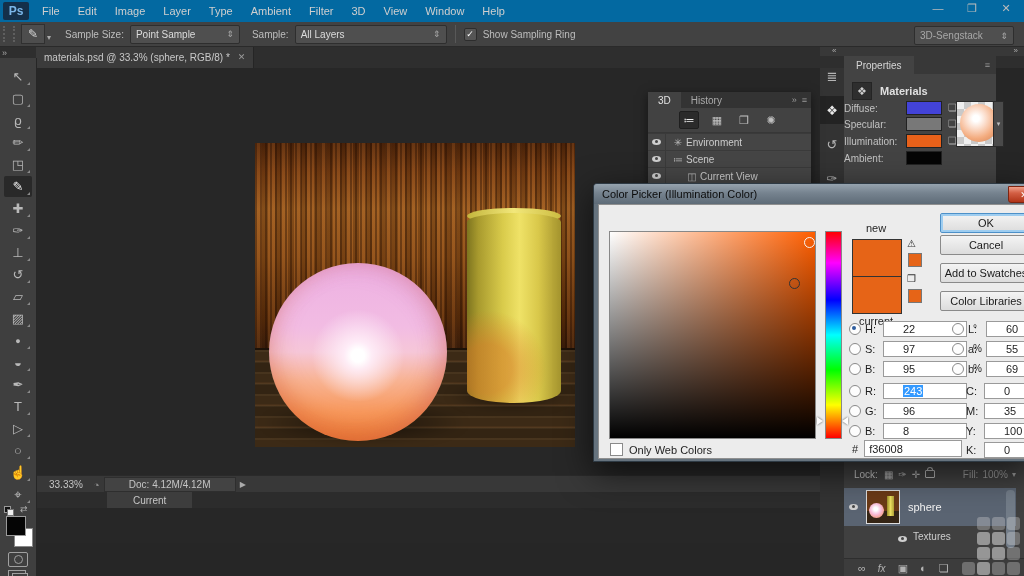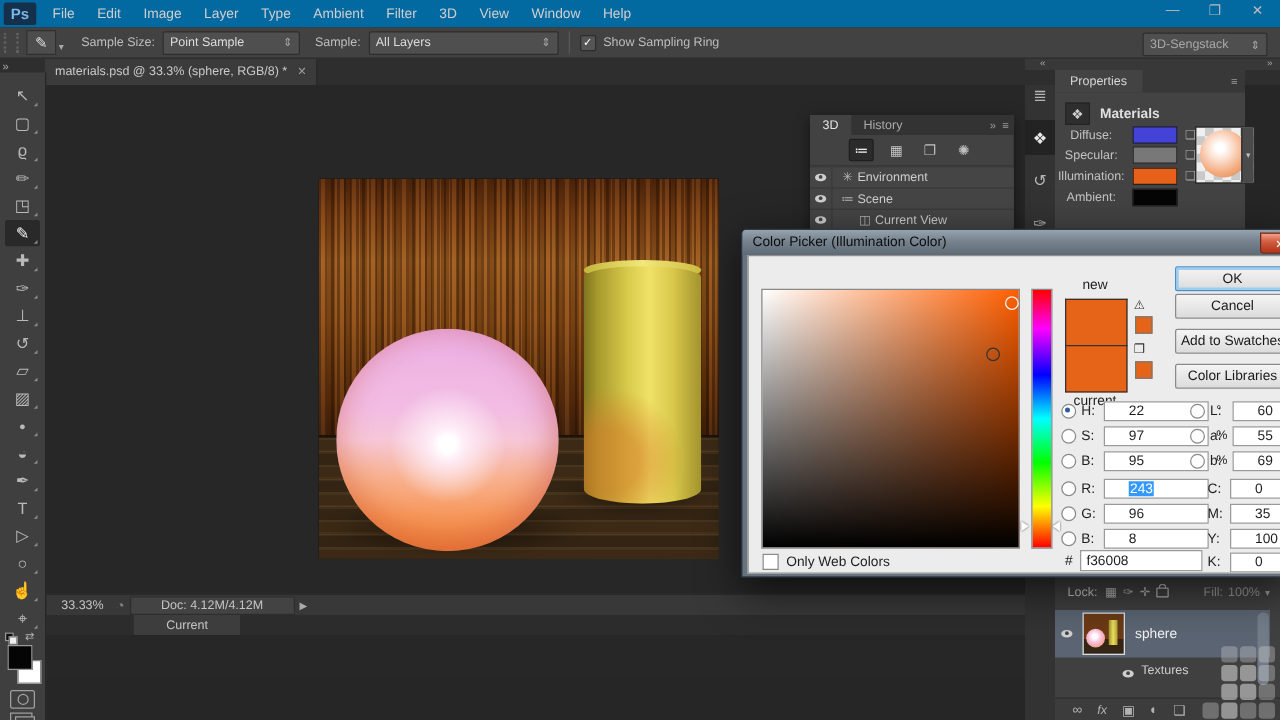--- a/index.html
+++ b/index.html
@@ -118,21 +118,21 @@
   .dock-btn.selected{background:#232323;color:#e8e8e8}
   
   #propspanel{position:absolute;left:844px;top:56px;width:152px;height:127px;background:#434343;z-index:5;font-size:10px}
   #propspanel .hdr{height:18px;background:#383838;display:flex;align-items:stretch}
   #propspanel .tab{background:#434343;padding:0 12px;display:flex;align-items:center;color:#d6d6d6}
   #propspanel .menu{margin-left:auto;display:flex;align-items:center;padding-right:6px;color:#9a9a9a;font-size:9px}
   #mat-title{position:absolute;left:8px;top:26px;display:flex;align-items:center;gap:8px;color:#e0e0e0;font-weight:bold;font-size:11px}
   #mat-title .ticon{width:18px;height:16px;background:#2e2e2e;border:1px solid #242424;display:flex;
                     align-items:center;justify-content:center;color:#cfcfcf;font-weight:normal}
   .prop-row{position:absolute;left:0;height:14px;display:flex;align-items:center}
-  .prop-row .plabel{width:58px;text-align:center;color:#c2c2c2}
+  .prop-row .plabel{width:58px;text-align:left;color:#c2c2c2}
   .prop-swatch{width:34px;height:12px;border:1px solid #222;margin-left:4px}
   .prop-folder{margin-left:6px;color:#b0b0b0;font-size:10px}
   .prop-folder i{font-style:normal;font-size:7px;vertical-align:-2px}
   #mat-preview{position:absolute;left:112px;top:45px;width:46px;height:44px;border:1px solid #2a2a2a;
     background:repeating-conic-gradient(#c9c9c9 0% 25%, #efefef 25% 50%) 0 0 / 14px 14px;overflow:hidden}
   #mat-preview .ball{position:absolute;left:3px;top:2px;width:38px;height:38px;border-radius:50%;
     background:radial-gradient(circle at 42% 38%, #ffffff 0 10%, #fbdcca 32%, #f3ab7e 62%, #da8c5f 88%)}
   #mat-preview .ddz{position:absolute;right:0;top:0;width:9px;height:100%;background:#4a4a4a;border-left:1px solid #2a2a2a;
     display:flex;align-items:center;justify-content:center;color:#bbb;font-size:7px}
   

